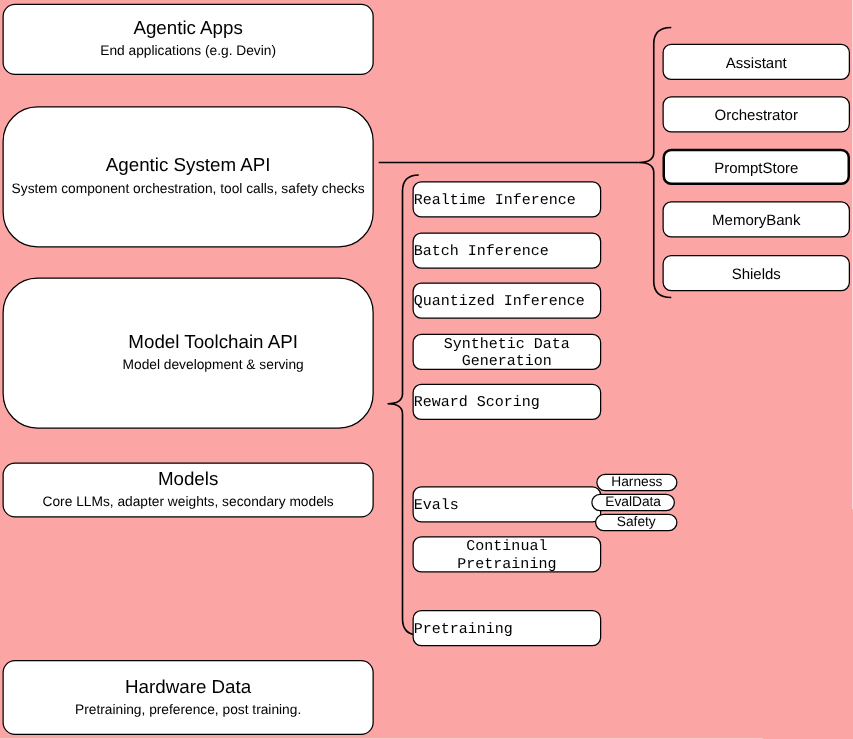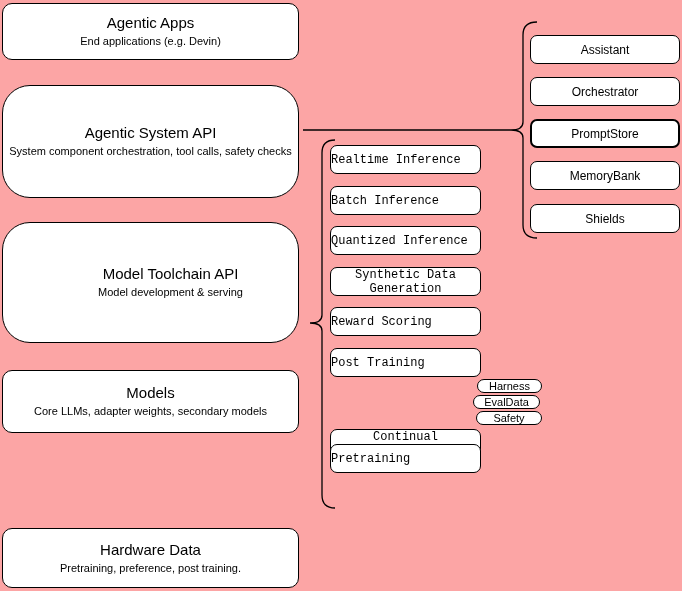--- a/index.html
+++ b/index.html
@@ -23,35 +23,35 @@
     border:1px solid #000; background:#fff;
     box-sizing:border-box; z-index:1;
     display:flex; flex-direction:column; align-items:center; justify-content:center;
     text-align:center;
   }
   .lbox .title    { font-size:15px; line-height:18px; }
   .lbox .subtitle { font-size:11px; line-height:15px; margin-top:2px; }
   .b1 { top:3px;   height:57px;  border-radius:10px; }
   .b2 { top:85px;  height:113px; border-radius:28px; }
   .b3 { top:222px; height:121px; border-radius:28px;padding-left:40px; }
-  .b4 { top:370px; height:63px;  border-radius:10px; }
+  .b4 { top:370px; height:44px;  border-radius:10px; }
   .b5 { top:450px; height:60px;  border-radius:10px; }
   .b6 { top:528px; height:60px;  border-radius:10px; }
 
   
   .mbox {
     position:absolute; left:330px; width:151px; height:29px;
     border:1px solid #000; border-radius:7px; background:#fff;
     box-sizing:border-box; z-index:1;
     display:flex; align-items:center; justify-content:flex-start;
     font-size:12px; text-align:center;font-family:Liberation Mono, monospace;
   }
   .m0 { top:145px; } .m1 { top:186px; } .m2 { top:226px; }
   .m3 { top:267px; } .m4 { top:307px; } .m5 { top:348px; }
-  .m6 { top:389px; } .m7 { top:429px; } .m8 { top:444px; }
+  .m6 { top:389px; } .m7 { top:429px; } .m8 { top:488px; }
 
   
   .rbox {
     position:absolute; left:530px; width:150px; height:29px;
     border:1px solid #000; border-radius:7px; background:#fff;
     box-sizing:border-box; z-index:1;
     display:flex; align-items:center; justify-content:center;
     font-size:12px; text-align:center;
   }
   .r0 { top:35px; }  .r1 { top:77px; }  .r2 { top:119px; border-width:2px; }
@@ -112,22 +112,22 @@
     </div>
   <div class="mbox m2">
       <span>Quantized Inference</span>
     </div>
   <div class="mbox m3">
       <span>Synthetic Data Generation</span>
     </div>
   <div class="mbox m4">
       <span>Reward Scoring</span>
     </div>
-  <div class="mbox m5">
-      <span>Post Training</span>
+  <div class="mbox m6">
+      <span>Evals</span>
     </div>
   <div class="mbox m7">
       <span>Continual Pretraining</span>
     </div>
   <div class="mbox m8">
       <span>Pretraining</span>
     </div>
 
   <div class="pill p0">
       <span>Harness</span>

